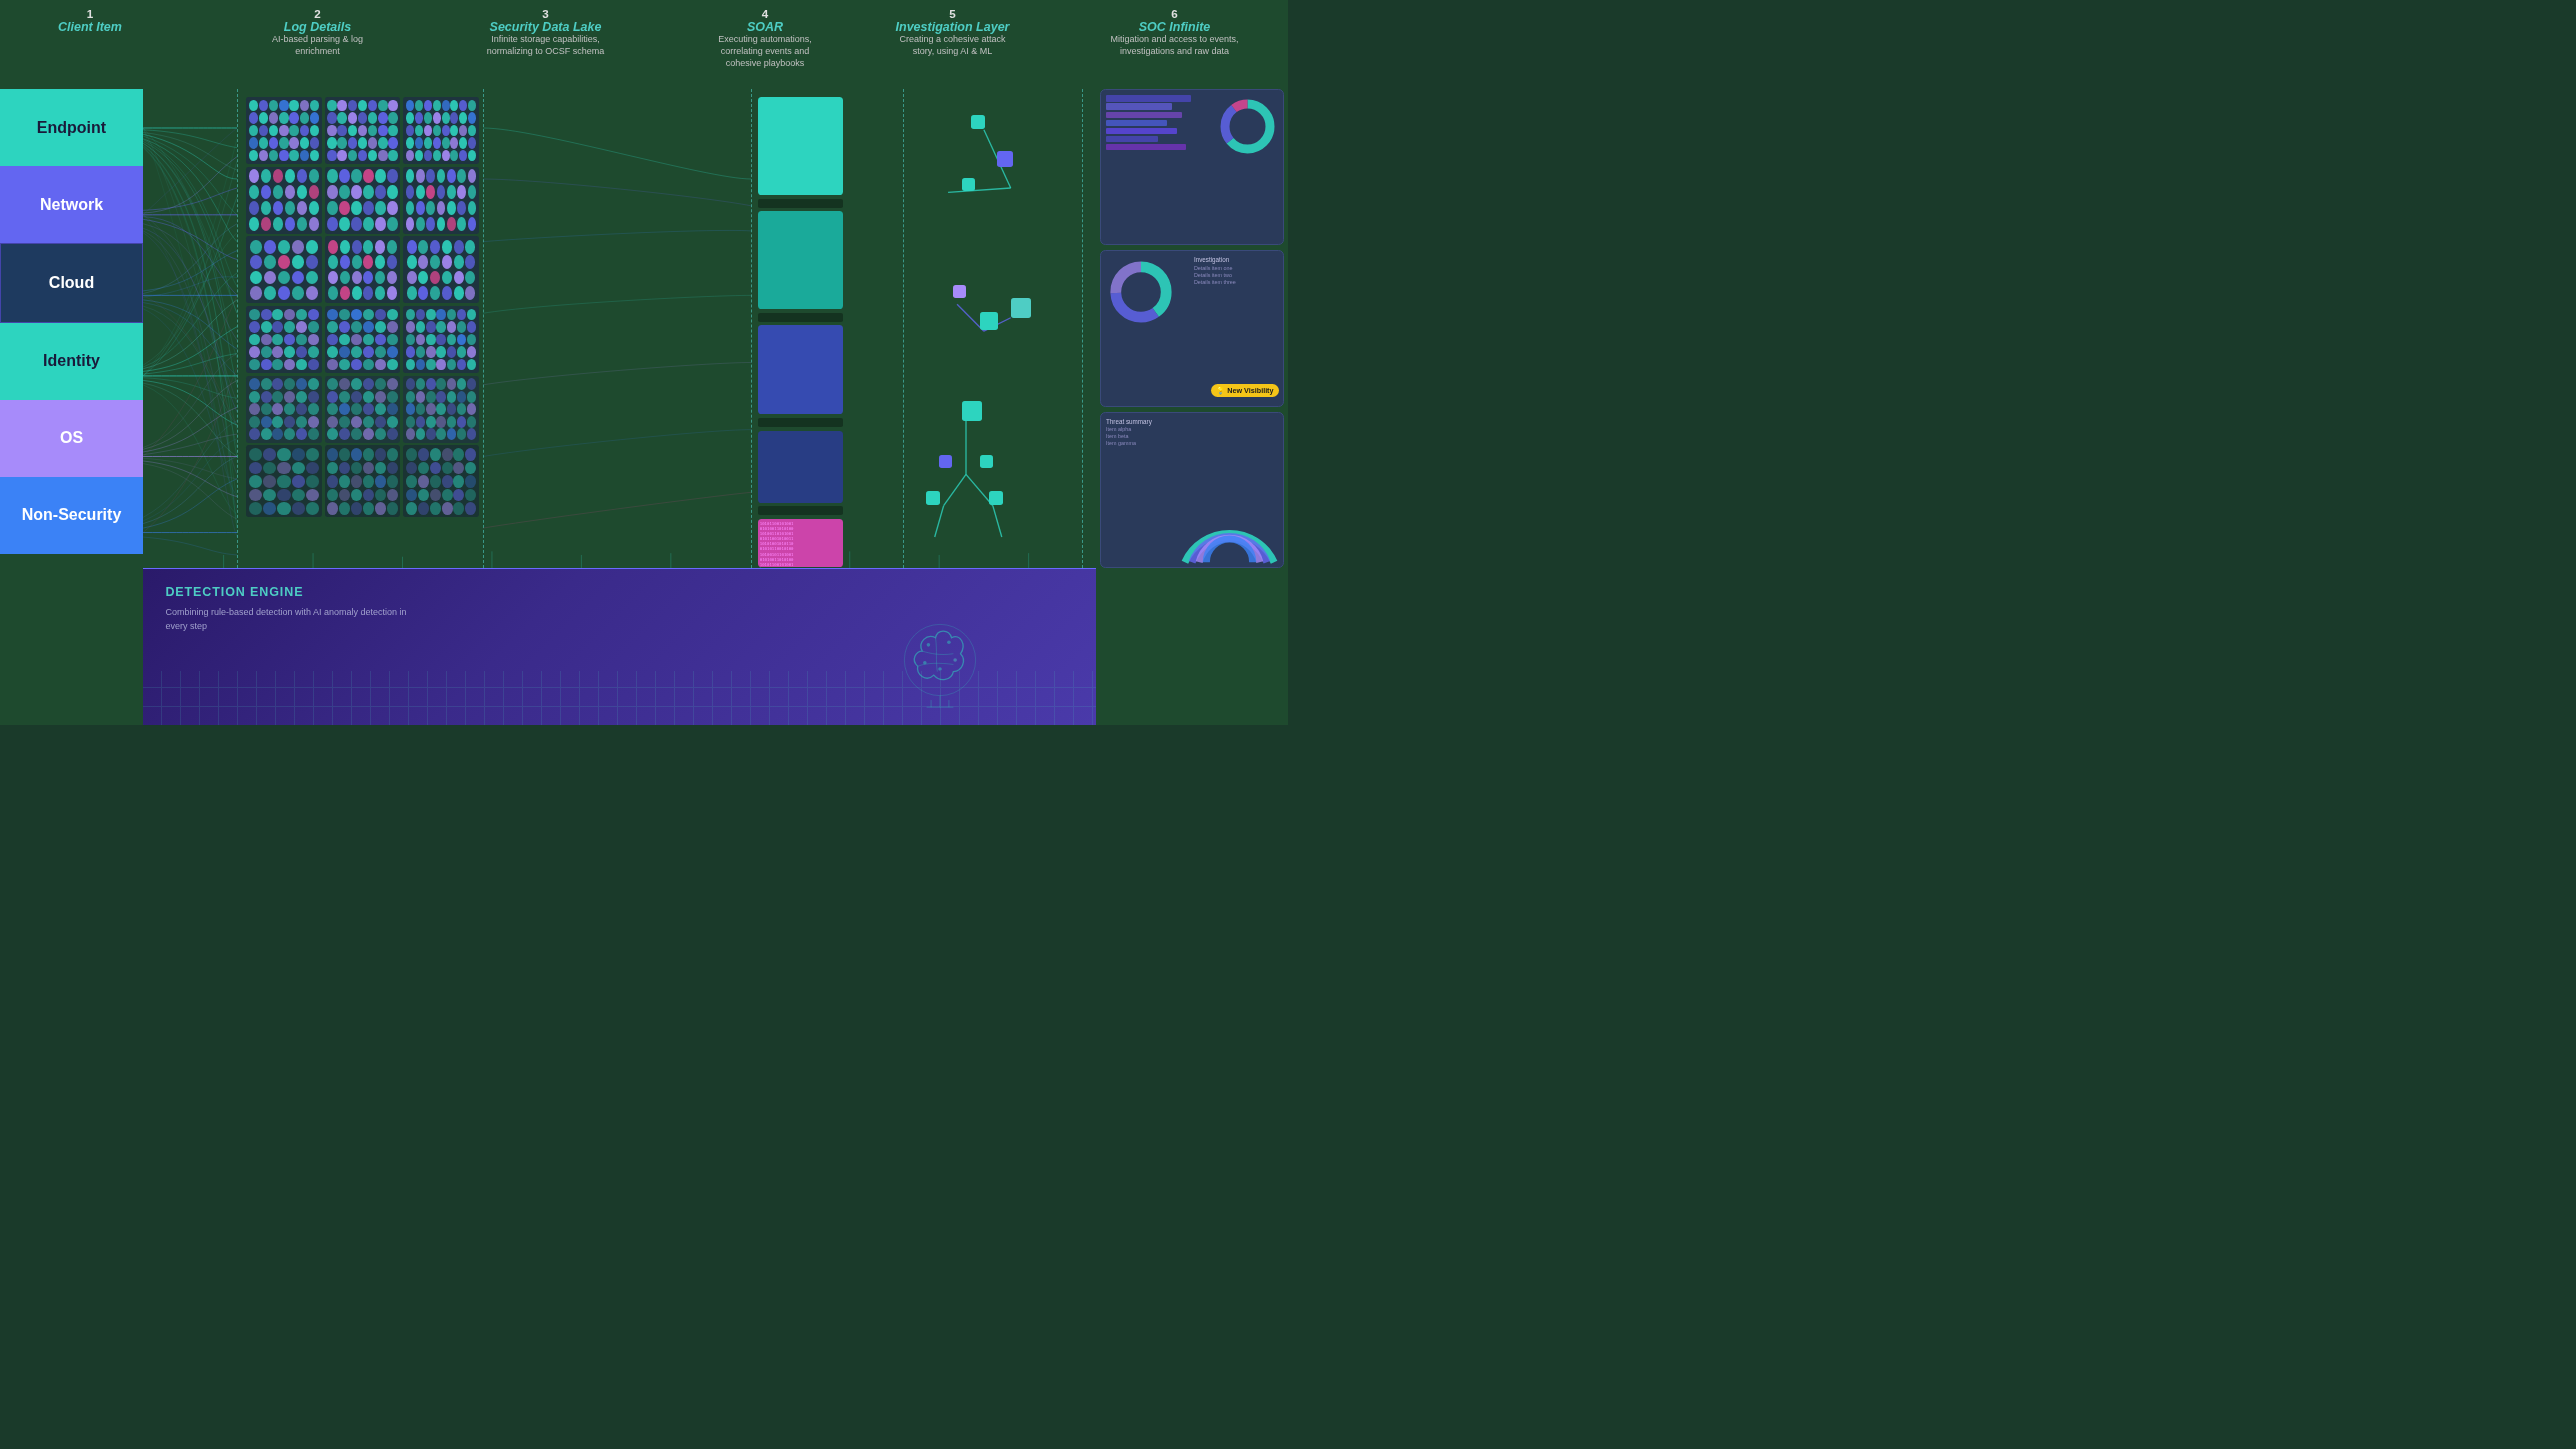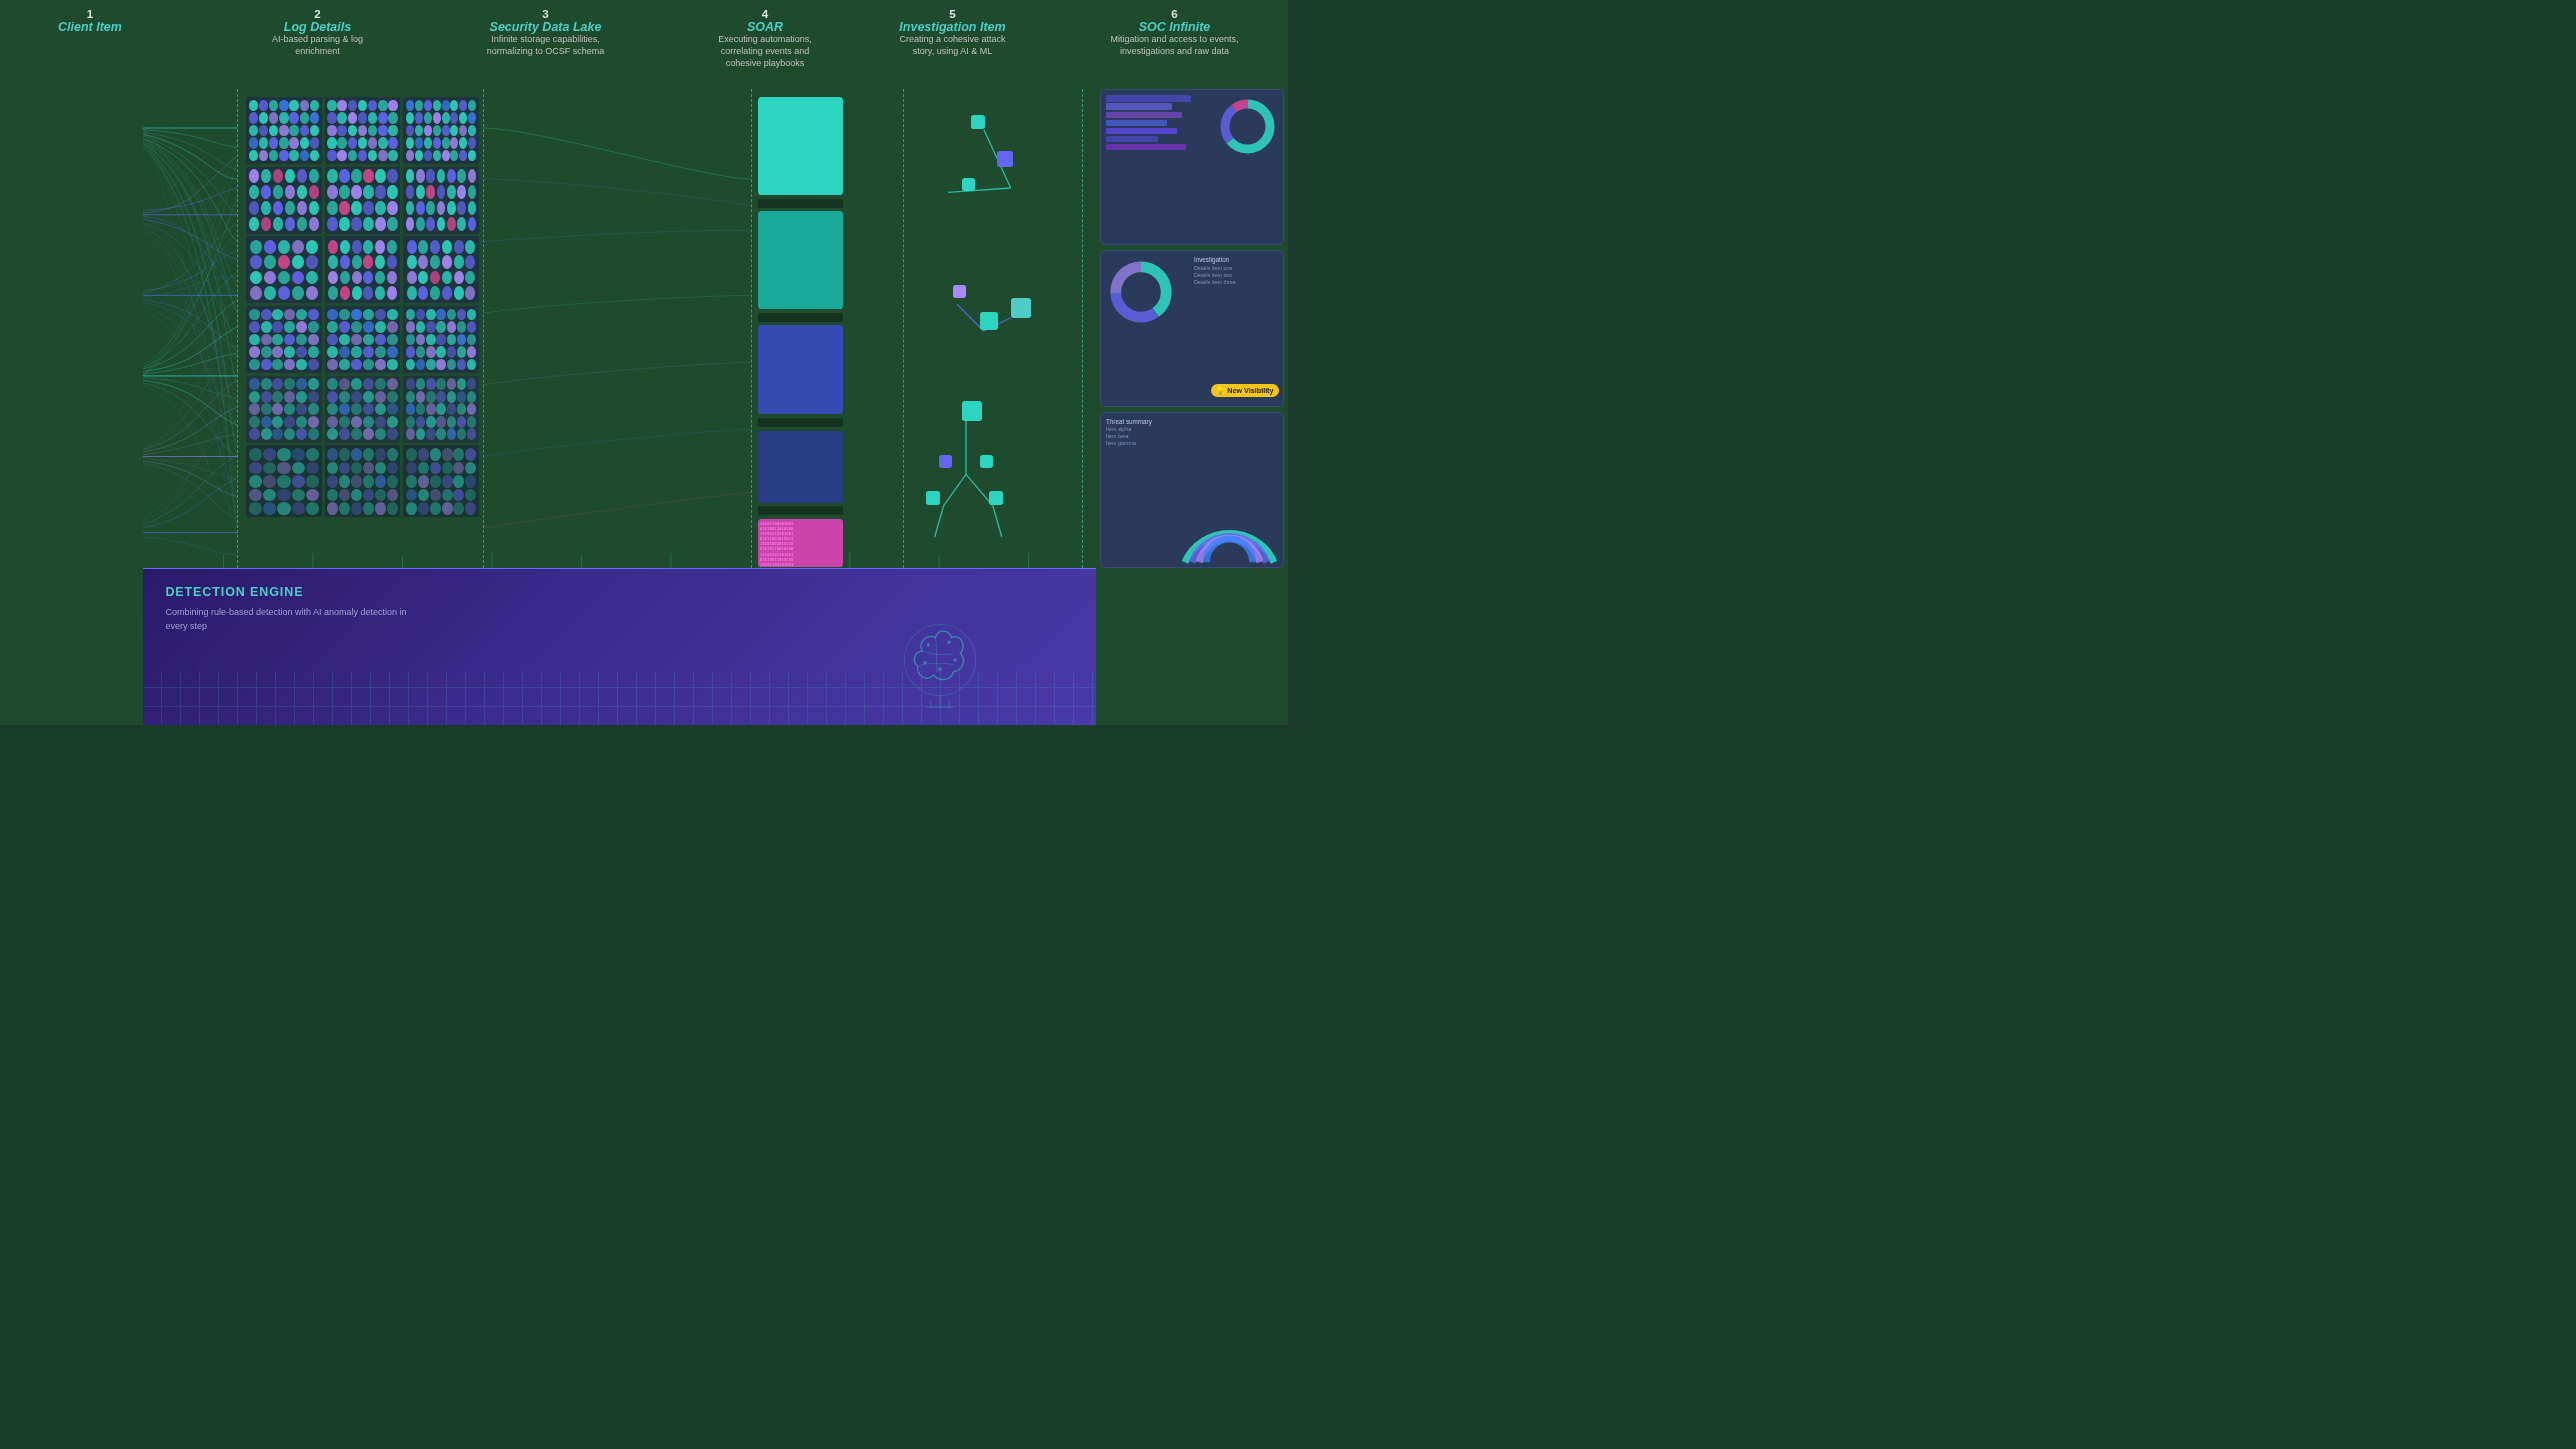--- a/index.html
+++ b/index.html
@@ -268,30 +268,50 @@
   </div>
 
   <div style="position:absolute;top:7.2px;left:707px;text-align:center;">
     <div style="color:#e0e0e0;font-size:11.6px;font-weight:bold;">4</div>
     <div style="color:#4ecdc4;font-size:12.5px;font-weight:bold;font-style:italic;">SOAR</div>
     <div style="color:#c0c0c0;font-size:9px;max-width:116px;line-height:1.3;text-align:center;">Executing automations, correlating events and cohesive playbooks</div>
   </div>
 
   <div style="position:absolute;top:7.2px;left:890px;text-align:center;">
     <div style="color:#e0e0e0;font-size:11.6px;font-weight:bold;">5</div>
-    <div style="color:#4ecdc4;font-size:12.5px;font-weight:bold;font-style:italic;">Investigation Item</div>
+    <div style="color:#4ecdc4;font-size:12.5px;font-weight:bold;font-style:italic;">Investigation Layer</div>
     <div style="color:#c0c0c0;font-size:9px;max-width:125px;line-height:1.3;text-align:center;">Creating a cohesive attack story, using AI &amp; ML</div>
   </div>
 
   <div style="position:absolute;top:7.2px;left:1105px;text-align:center;">
     <div style="color:#e0e0e0;font-size:11.6px;font-weight:bold;">6</div>
     <div style="color:#4ecdc4;font-size:12.5px;font-weight:bold;font-style:italic;">SOC Infinite</div>
     <div style="color:#c0c0c0;font-size:9px;max-width:139px;line-height:1.3;text-align:center;">Mitigation and access to events, investigations and raw data</div>
   </div>
 
+  <div class="client-logs-section">
+    <div class="log-item endpoint">
+      <span>Endpoint</span>
+    </div>
+    <div class="log-item network">
+      <span>Network</span>
+    </div>
+    <div class="log-item cloud">
+      <span>Cloud</span>
+    </div>
+    <div class="log-item identity">
+      <span>Identity</span>
+    </div>
+    <div class="log-item os">
+      <span>OS</span>
+    </div>
+    <div class="log-item nonsec">
+      <span>Non-Security</span>
+    </div>
+  </div>
 
   <div class="dashed-line" style="left: 237px;"></div>
   <div class="dashed-line" style="left: 483px;"></div>
   <div class="dashed-line" style="left: 751px;"></div>
   <div class="dashed-line" style="left: 903px;"></div>
   <div class="dashed-line" style="left: 1082px;"></div>
 
   <div style="position:absolute;left:246px;top:97px;width:233px;height:470px;display:flex;flex-direction:column;gap:2.7px;">
 
     <div style="display:flex;gap:2.7px;height:67px;">

